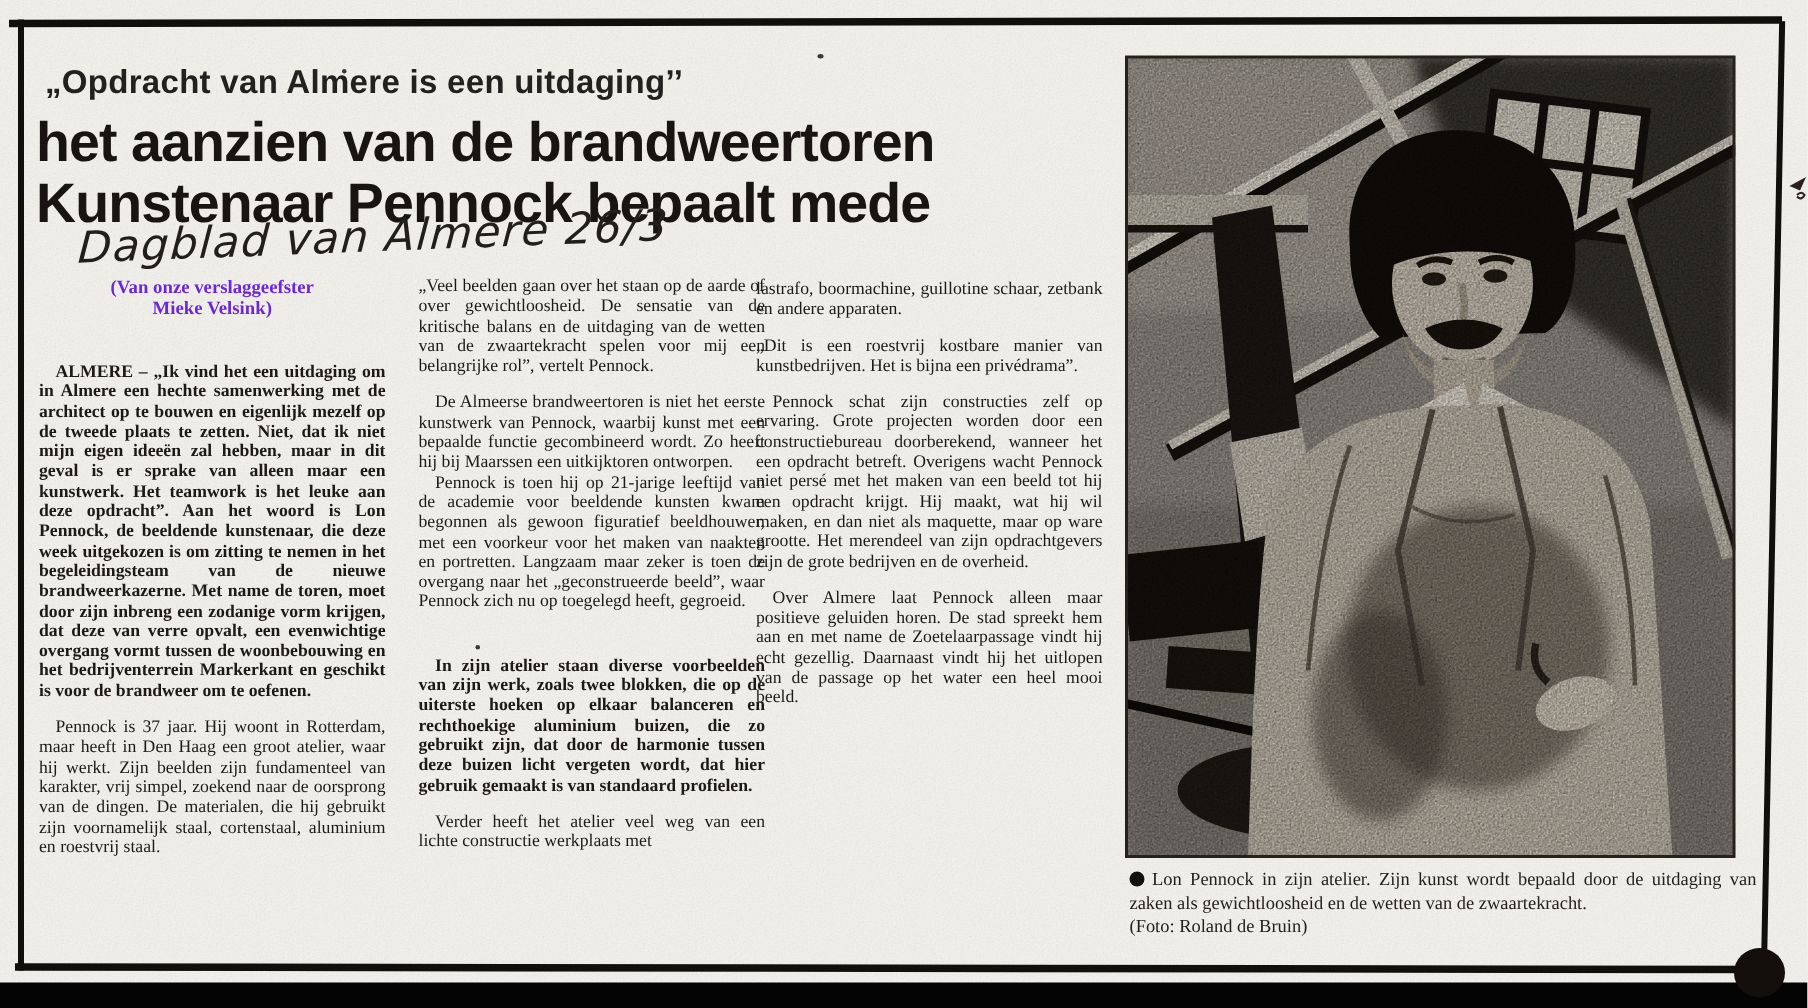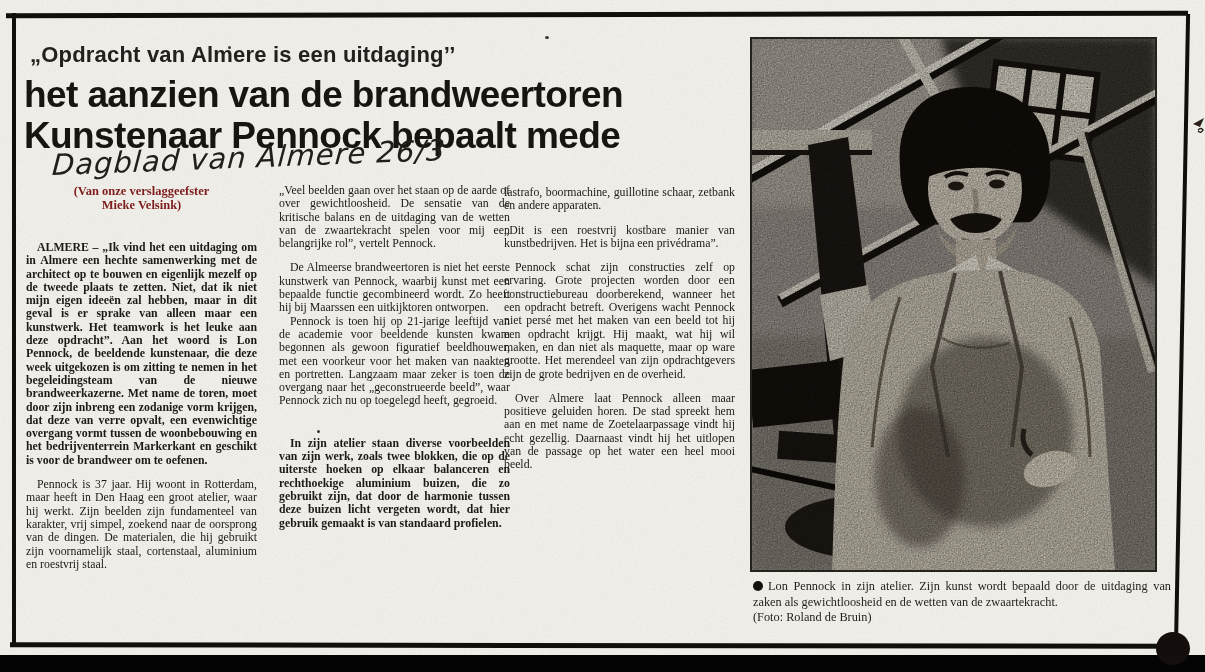--- a/index.html
+++ b/index.html
@@ -34,21 +34,21 @@
   .handwriting{
     position:absolute;left:52px;top:140px;width:420px;
     font-family:"DejaVu Sans", sans-serif;
     font-style:italic;font-size:29px;letter-spacing:1px;color:#23201c;
     transform:rotate(-2.2deg) skewX(-6deg);white-space:nowrap;
   }
 
   
   .byline{
     text-align:center;font-weight:700;font-size:12.5px;line-height:14px;
-    margin:0 0 14px 0;color:#7f1d1d;
+    margin:0 0 14px 0;color:#6d28d9;
   }
   .col{
     position:absolute;width:231px;
     font-size:11.8px;line-height:13.3px;text-align:justify;
     color:#1d1a17;
   }
   .col p{margin:0 0 11px 0;}
   .col p.indent{text-indent:11px;}
   .col p.bold{font-weight:700;margin-top:29px;}
   .col p.nogap{margin-bottom:0;}
@@ -101,20 +101,21 @@
     </div>
     <p class="bold indent">ALMERE – „Ik vind het een uitdaging om in Almere een hechte samenwerking met de architect op te bouwen en eigenlijk mezelf op de tweede plaats te zetten. Niet, dat ik niet mijn eigen ideeën zal hebben, maar in dit geval is er sprake van alleen maar een kunstwerk. Het teamwork is het leuke aan deze opdracht”. Aan het woord is Lon Pennock, de beeldende kunstenaar, die deze week uitgekozen is om zitting te nemen in het begeleidingsteam van de nieuwe brandweerkazerne. Met name de toren, moet door zijn inbreng een zodanige vorm krijgen, dat deze van verre opvalt, een evenwichtige overgang vormt tussen de woonbebouwing en het bedrijventerrein Markerkant en geschikt is voor de brandweer om te oefenen.</p>
     <p class="indent">Pennock is 37 jaar. Hij woont in Rotterdam, maar heeft in Den Haag een groot atelier, waar hij werkt. Zijn beelden zijn fundamenteel van karakter, vrij simpel, zoekend naar de oorsprong van de dingen. De materialen, die hij gebruikt zijn voornamelijk staal, cortenstaal, aluminium en roestvrij staal.</p>
   </div>
 
   <div class="col col-2">
     <p>„Veel beelden gaan over het staan op de aarde of over gewichtloosheid. De sensatie van de kritische balans en de uitdaging van de wetten van de zwaartekracht spelen voor mij een belangrijke rol”, vertelt Pennock.</p>
     <p class="indent nogap">De Almeerse brandweertoren is niet het eerste kunstwerk van Pennock, waarbij kunst met een bepaalde functie gecombineerd wordt. Zo heeft hij bij Maarssen een uitkijktoren ontworpen.</p>
     <p class="indent">Pennock is toen hij op 21-jarige leeftijd van de academie voor beeldende kunsten kwam begonnen als gewoon figuratief beeldhouwer, met een voorkeur voor het maken van naakten en portretten. Langzaam maar zeker is toen de overgang naar het „geconstrueerde beeld”, waar Pennock zich nu op toegelegd heeft, gegroeid.</p>
     <p class="bold indent">In zijn atelier staan diverse voorbeelden van zijn werk, zoals twee blokken, die op de uiterste hoeken op elkaar balanceren en rechthoekige aluminium buizen, die zo gebruikt zijn, dat door de harmonie tussen deze buizen licht vergeten wordt, dat hier gebruik gemaakt is van standaard profielen.</p>
+    <p class="indent">Verder heeft het atelier veel weg van een lichte constructie werkplaats met</p>
   </div>
 
   <div class="col col-3">
     <p>lastrafo, boormachine, guillotine schaar, zetbank en andere apparaten.</p>
     <p>„Dit is een roestvrij kostbare manier van kunstbedrijven. Het is bijna een privédrama”.</p>
     <p class="indent">Pennock schat zijn constructies zelf op ervaring. Grote projecten worden door een constructiebureau doorberekend, wanneer het een opdracht betreft. Overigens wacht Pennock niet persé met het maken van een beeld tot hij een opdracht krijgt. Hij maakt, wat hij wil maken, en dan niet als maquette, maar op ware grootte. Het merendeel van zijn opdrachtgevers zijn de grote bedrijven en de overheid.</p>
     <p class="indent">Over Almere laat Pennock alleen maar positieve geluiden horen. De stad spreekt hem aan en met name de Zoetelaarpassage vindt hij echt gezellig. Daarnaast vindt hij het uitlopen van de passage op het water een heel mooi beeld.</p>
   </div>
 
   <div class="photo">

